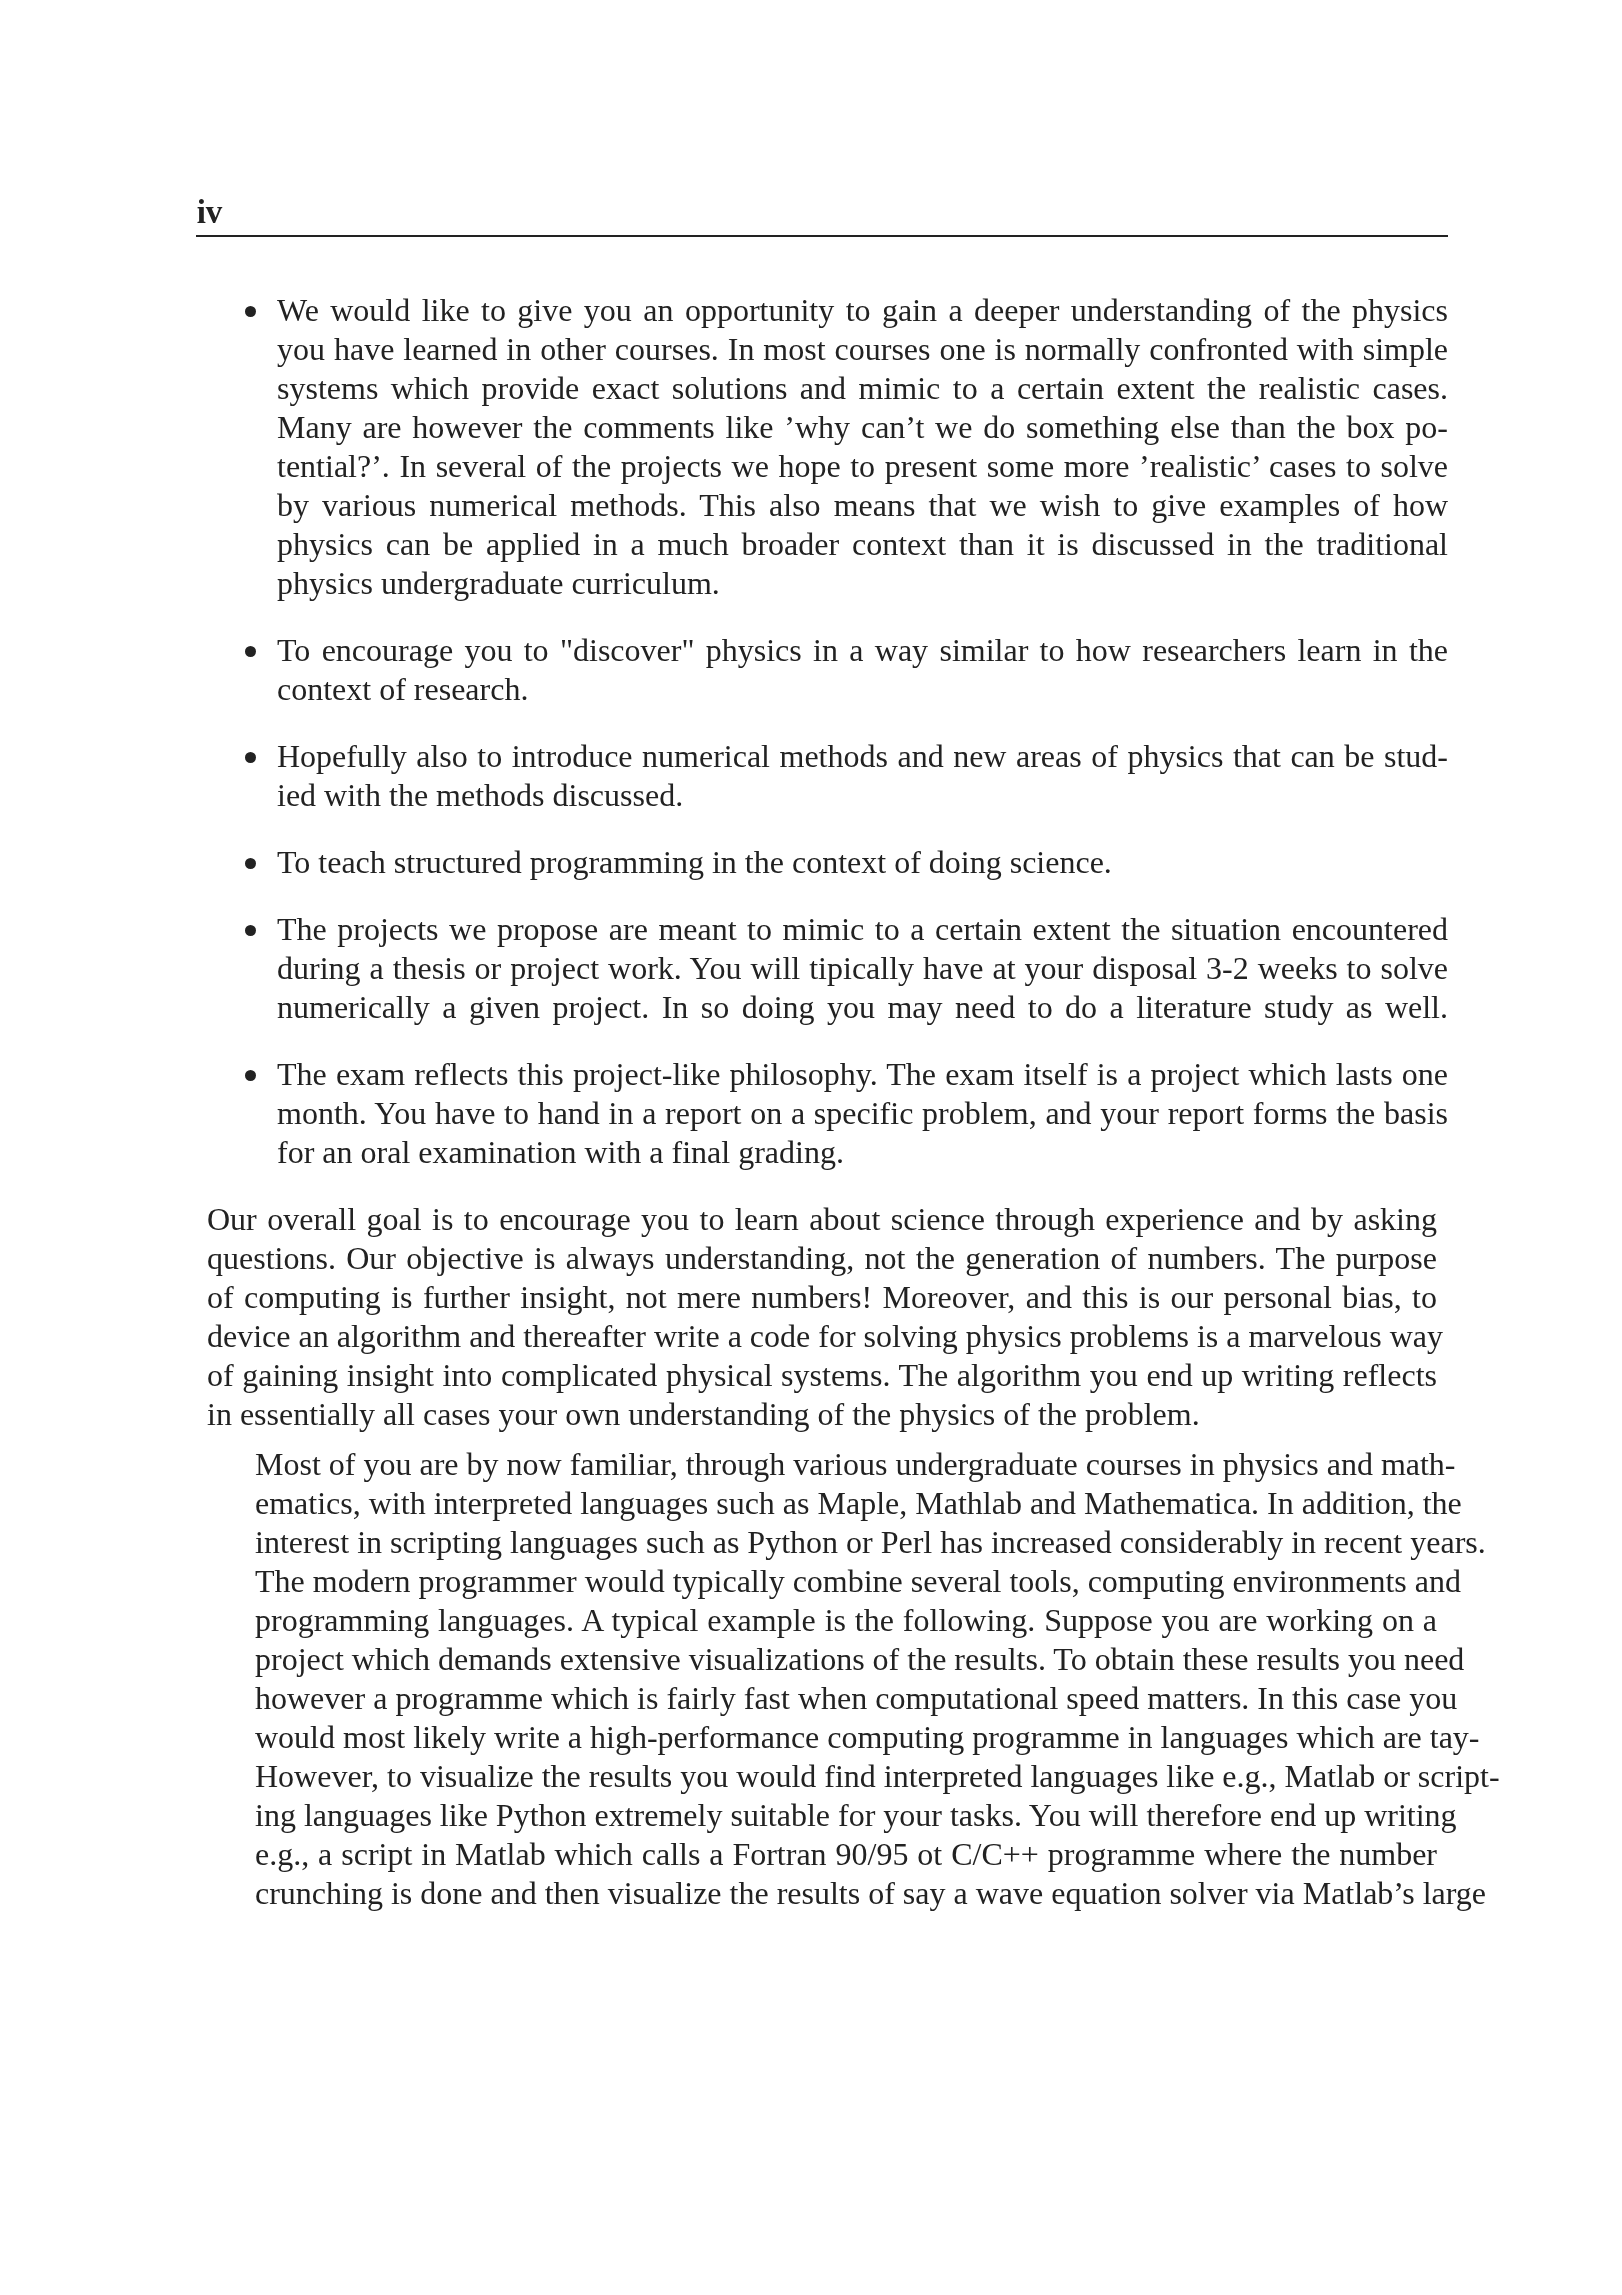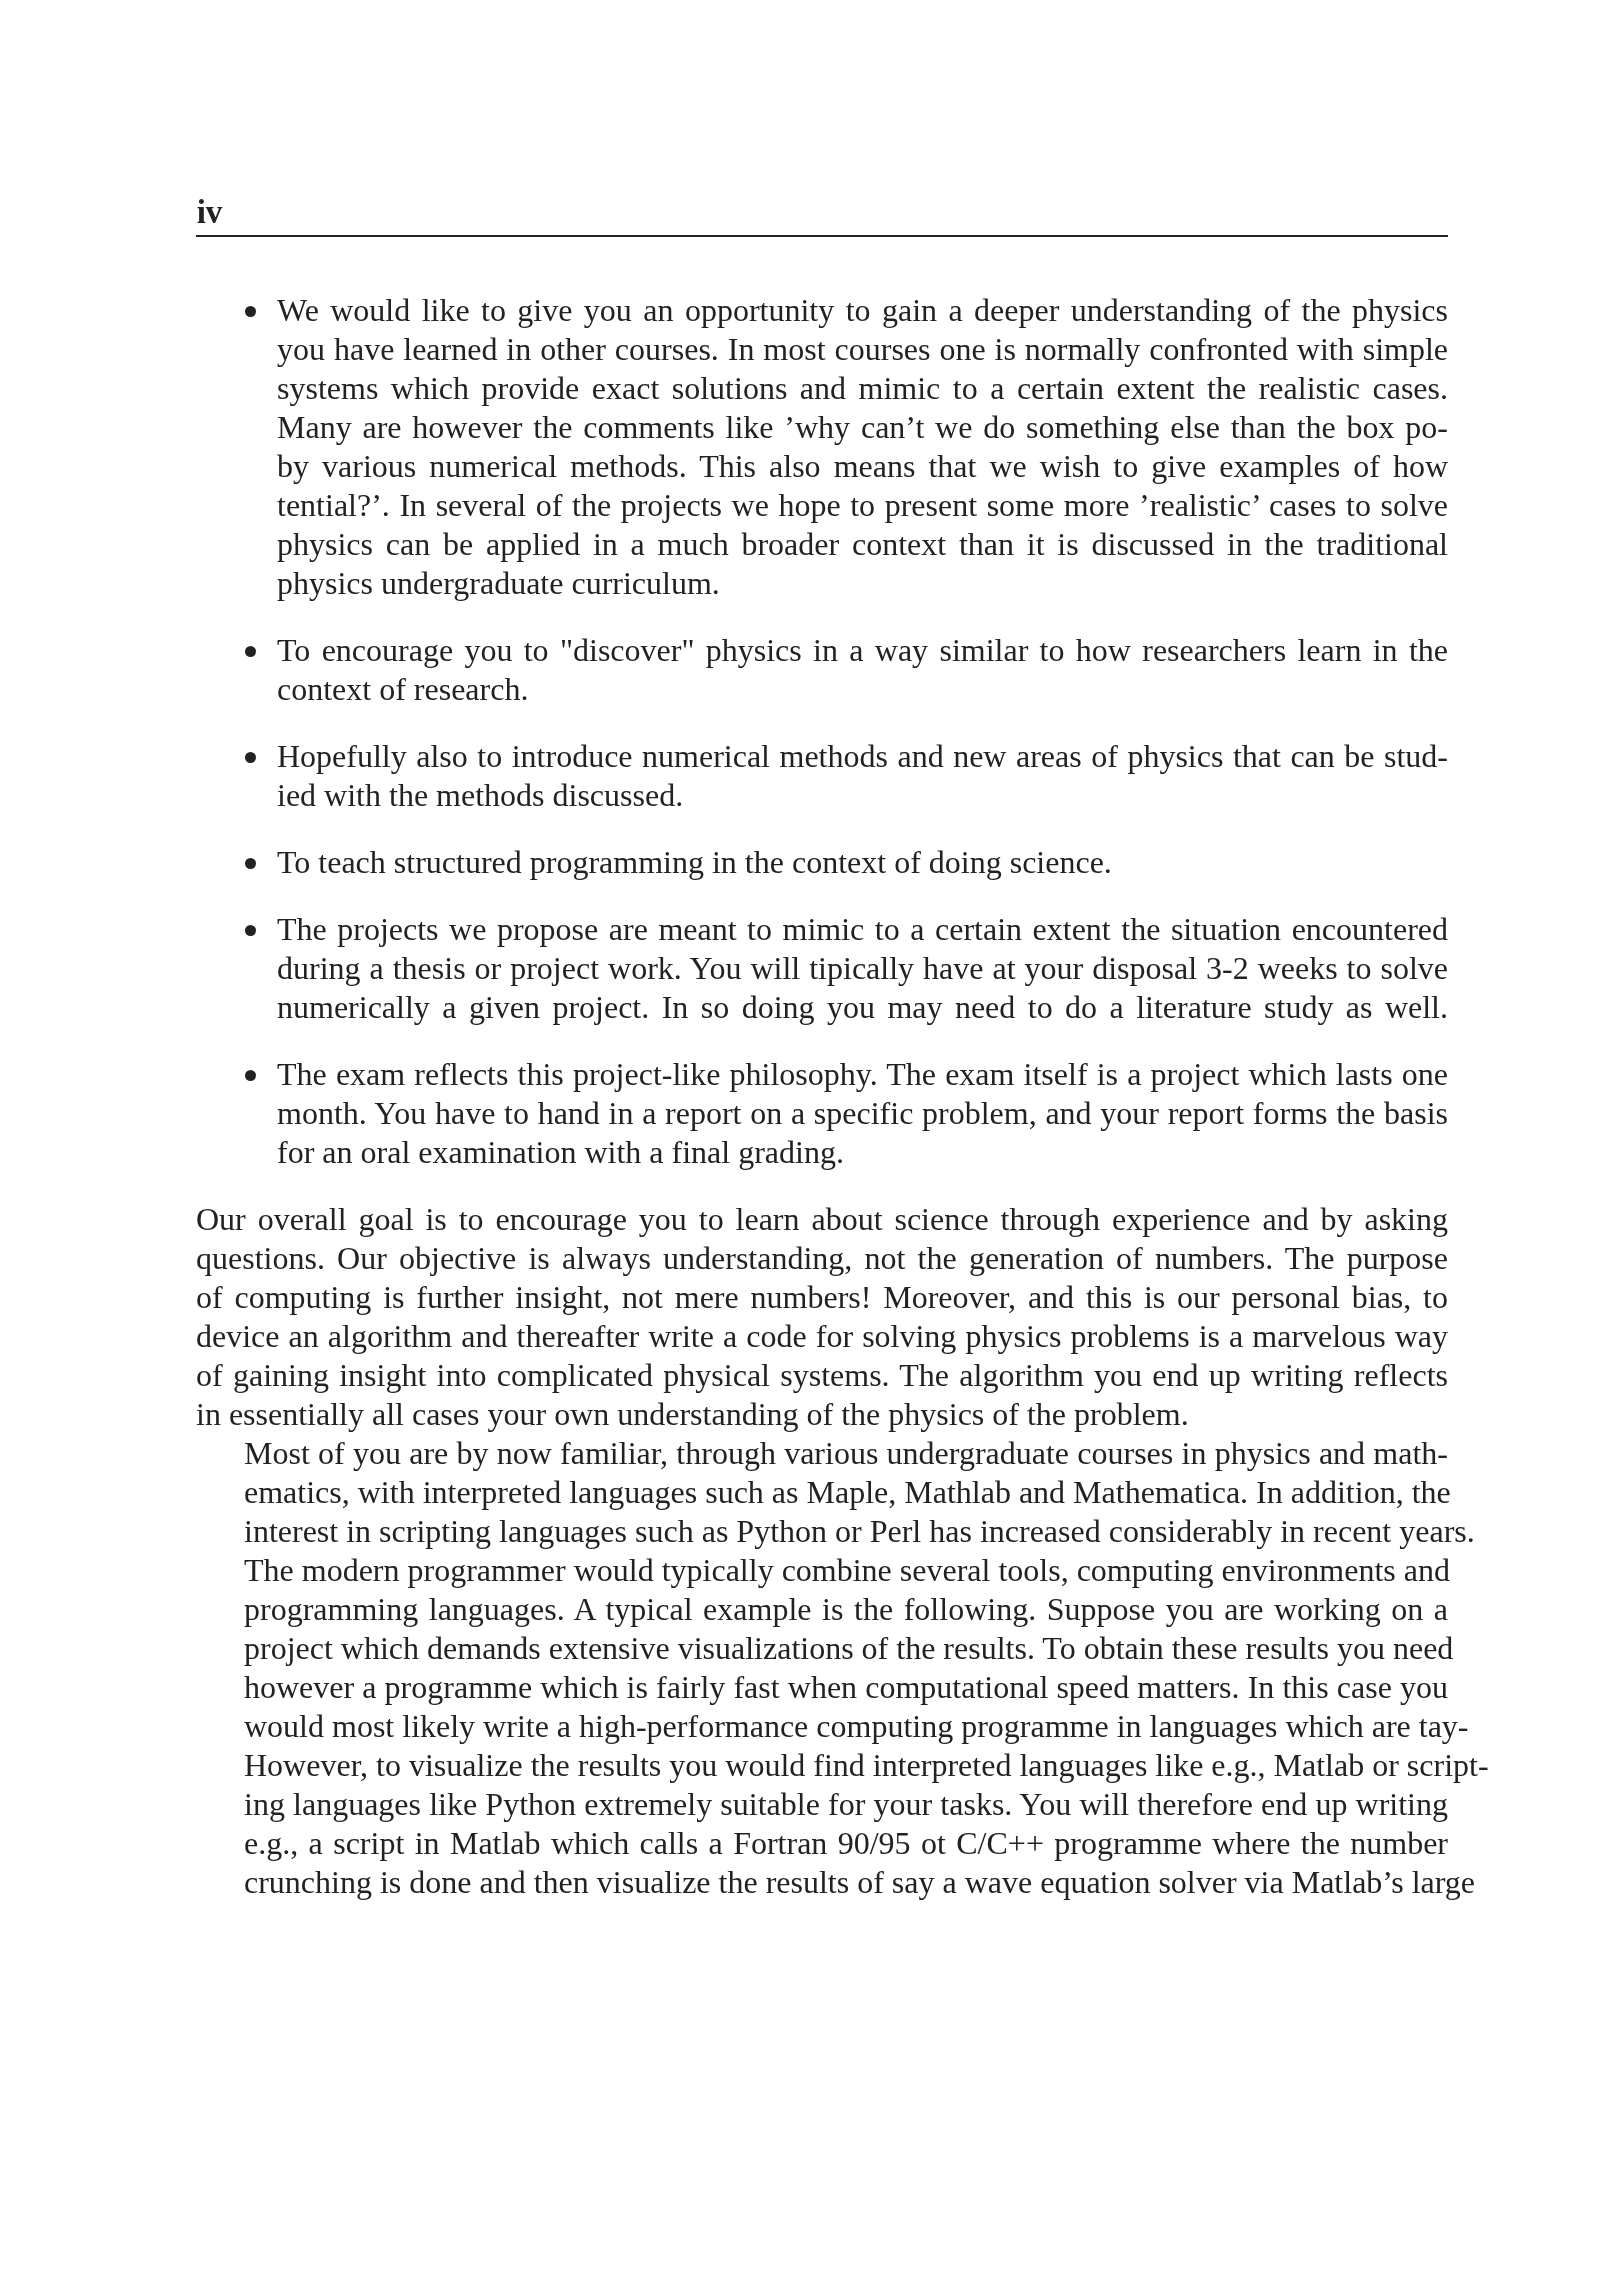--- a/index.html
+++ b/index.html
@@ -59,21 +59,21 @@
     position: absolute;
     left: 49px;
     top: 15px;
     width: 11px;
     height: 11px;
     border-radius: 50%;
     background: #222222;
   }
   .bullet-text { display: block; }
   .paragraph {
-    margin: 0;
+    margin: 11px;
   }
   .paragraph.indented { text-indent: 48px; }
   .line { display: block; text-align: justify; text-align-last: justify; white-space: nowrap; }
   .line.last { text-align-last: left; }
 </style>
 </head>
 <body>
 
 <div class="page-header">
   <span class="page-number">iv</span>
@@ -82,22 +82,22 @@
 
 <div class="content">
   <ul class="bullets">
     <li class="bullet-item">
       <span class="bullet-dot"></span>
       <span class="bullet-text">
         <span class="line">We would like to give you an opportunity to gain a deeper understanding of the physics</span>
         <span class="line">you have learned in other courses. In most courses one is normally confronted with simple</span>
         <span class="line">systems which provide exact solutions and mimic to a certain extent the realistic cases.</span>
         <span class="line">Many are however the comments like ’why can’t we do something else than the box po-</span>
+        <span class="line">tential?’. In several of the projects we hope to present some more ’realistic’ cases to solve</span>
         <span class="line">by various numerical methods.  This also means that we wish to give examples of how</span>
-        <span class="line">tential?’. In several of the projects we hope to present some more ’realistic’ cases to solve</span>
         <span class="line">physics can be applied in a much broader context than it is discussed in the traditional</span>
         <span class="line last">physics undergraduate curriculum.</span>
       </span>
     </li>
     <li class="bullet-item">
       <span class="bullet-dot"></span>
       <span class="bullet-text">
         <span class="line">To encourage you to "discover" physics in a way similar to how researchers learn in the</span>
         <span class="line last">context of research.</span>
       </span>

